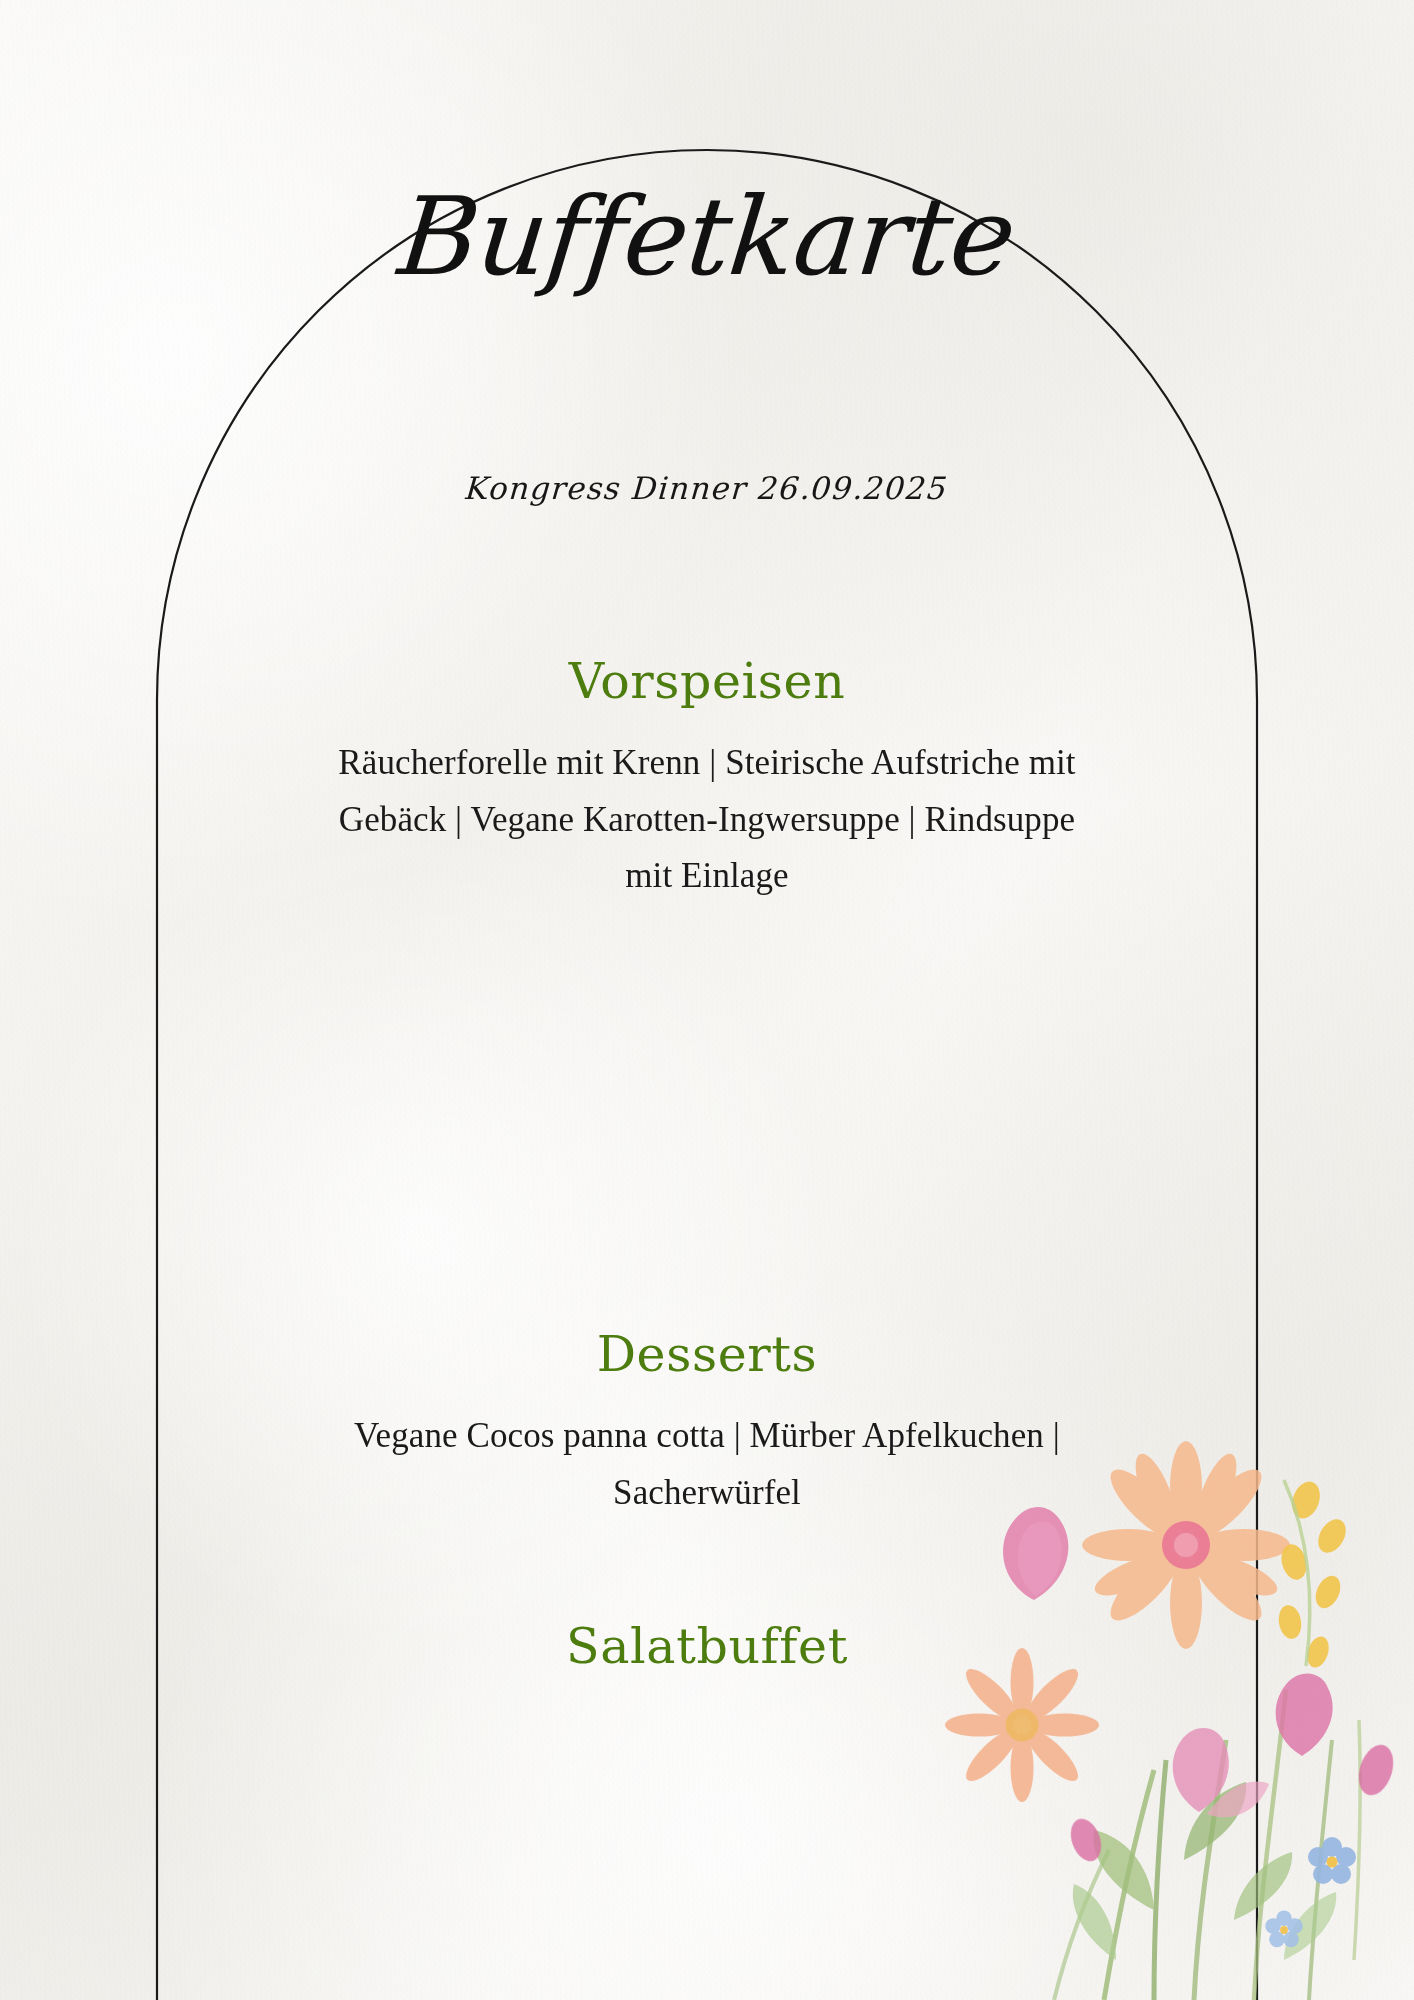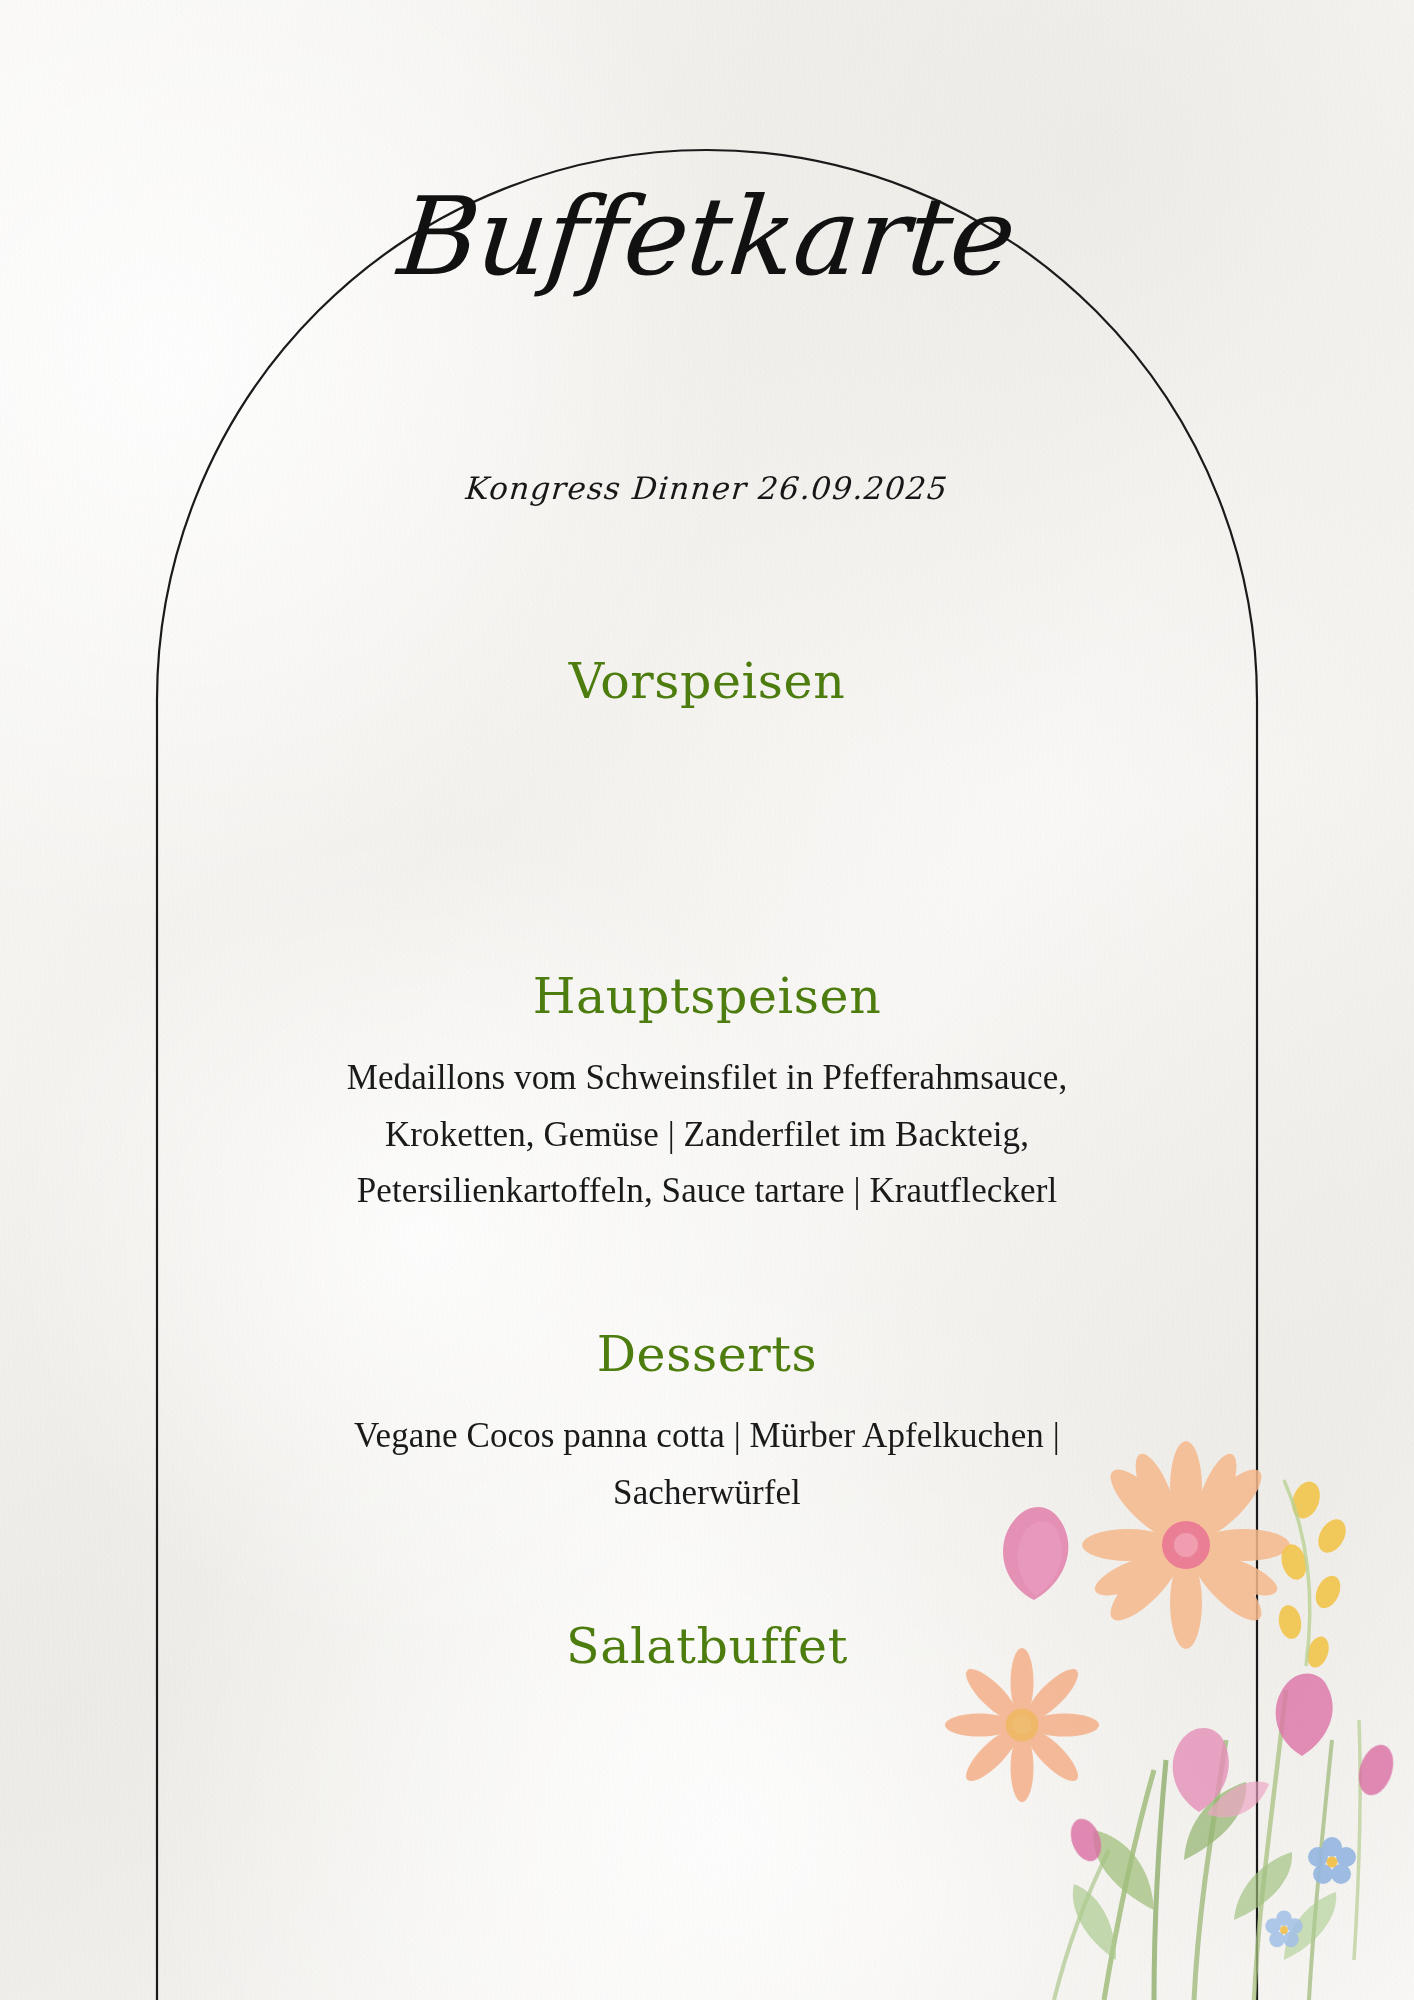--- a/index.html
+++ b/index.html
@@ -142,26 +142,23 @@
     <path d="M157 2000 L157 700 A550 550 0 0 1 1257 700 L1257 2000" fill="none" stroke="#1a1a1a" stroke-width="2.2"></path>
   </svg>
 
   <div class="content">
 
     <div class="title">Buffetkarte</div>
     <div class="subtitle">Kongress Dinner 26.09.2025</div>
 
     <div class="section" id="sec-vorspeisen">
       <h2 class="section-heading">Vorspeisen</h2>
+      <p class="section-body">Räucherforelle mit Krenn | Steirische Aufstriche mit Gebäck | Vegane Karotten-Ingwersuppe  | Rindsuppe mit Einlage</p>
     </div>
 
-    <div class="section" id="sec-hauptspeisen">
-      <h2 class="section-heading">Hauptspeisen</h2>
-      <p class="section-body wide">Medaillons vom Schweinsfilet in Pfefferahmsauce, Kroketten, Gemüse | Zanderfilet im Backteig, Petersilienkartoffeln, Sauce tartare | Krautfleckerl</p>
-    </div>
 
     <div class="section" id="sec-desserts">
       <h2 class="section-heading">Desserts</h2>
       <p class="section-body">Vegane Cocos panna cotta | Mürber Apfelkuchen | Sacherwürfel</p>
     </div>
 
     <div class="section" id="sec-salatbuffet">
       <h2 class="section-heading">Salatbuffet</h2>
       <p class="section-body"></p>
     </div>

